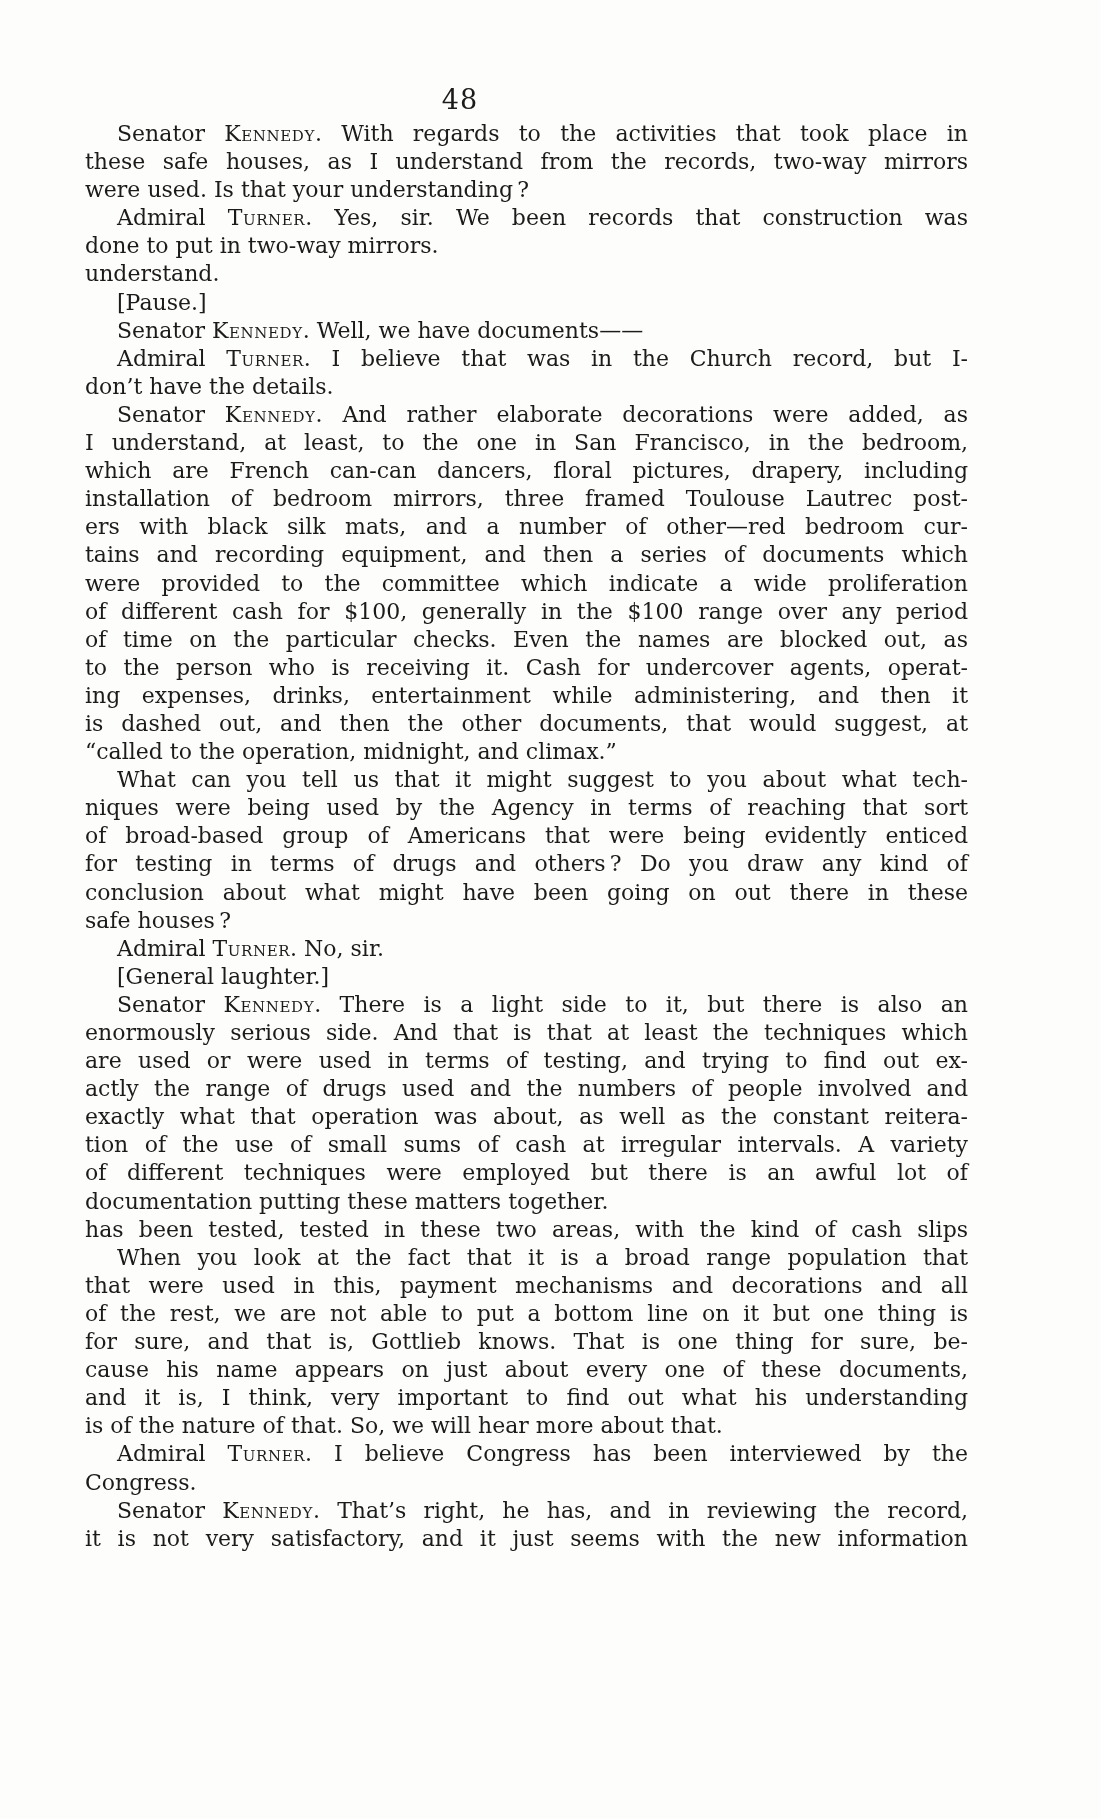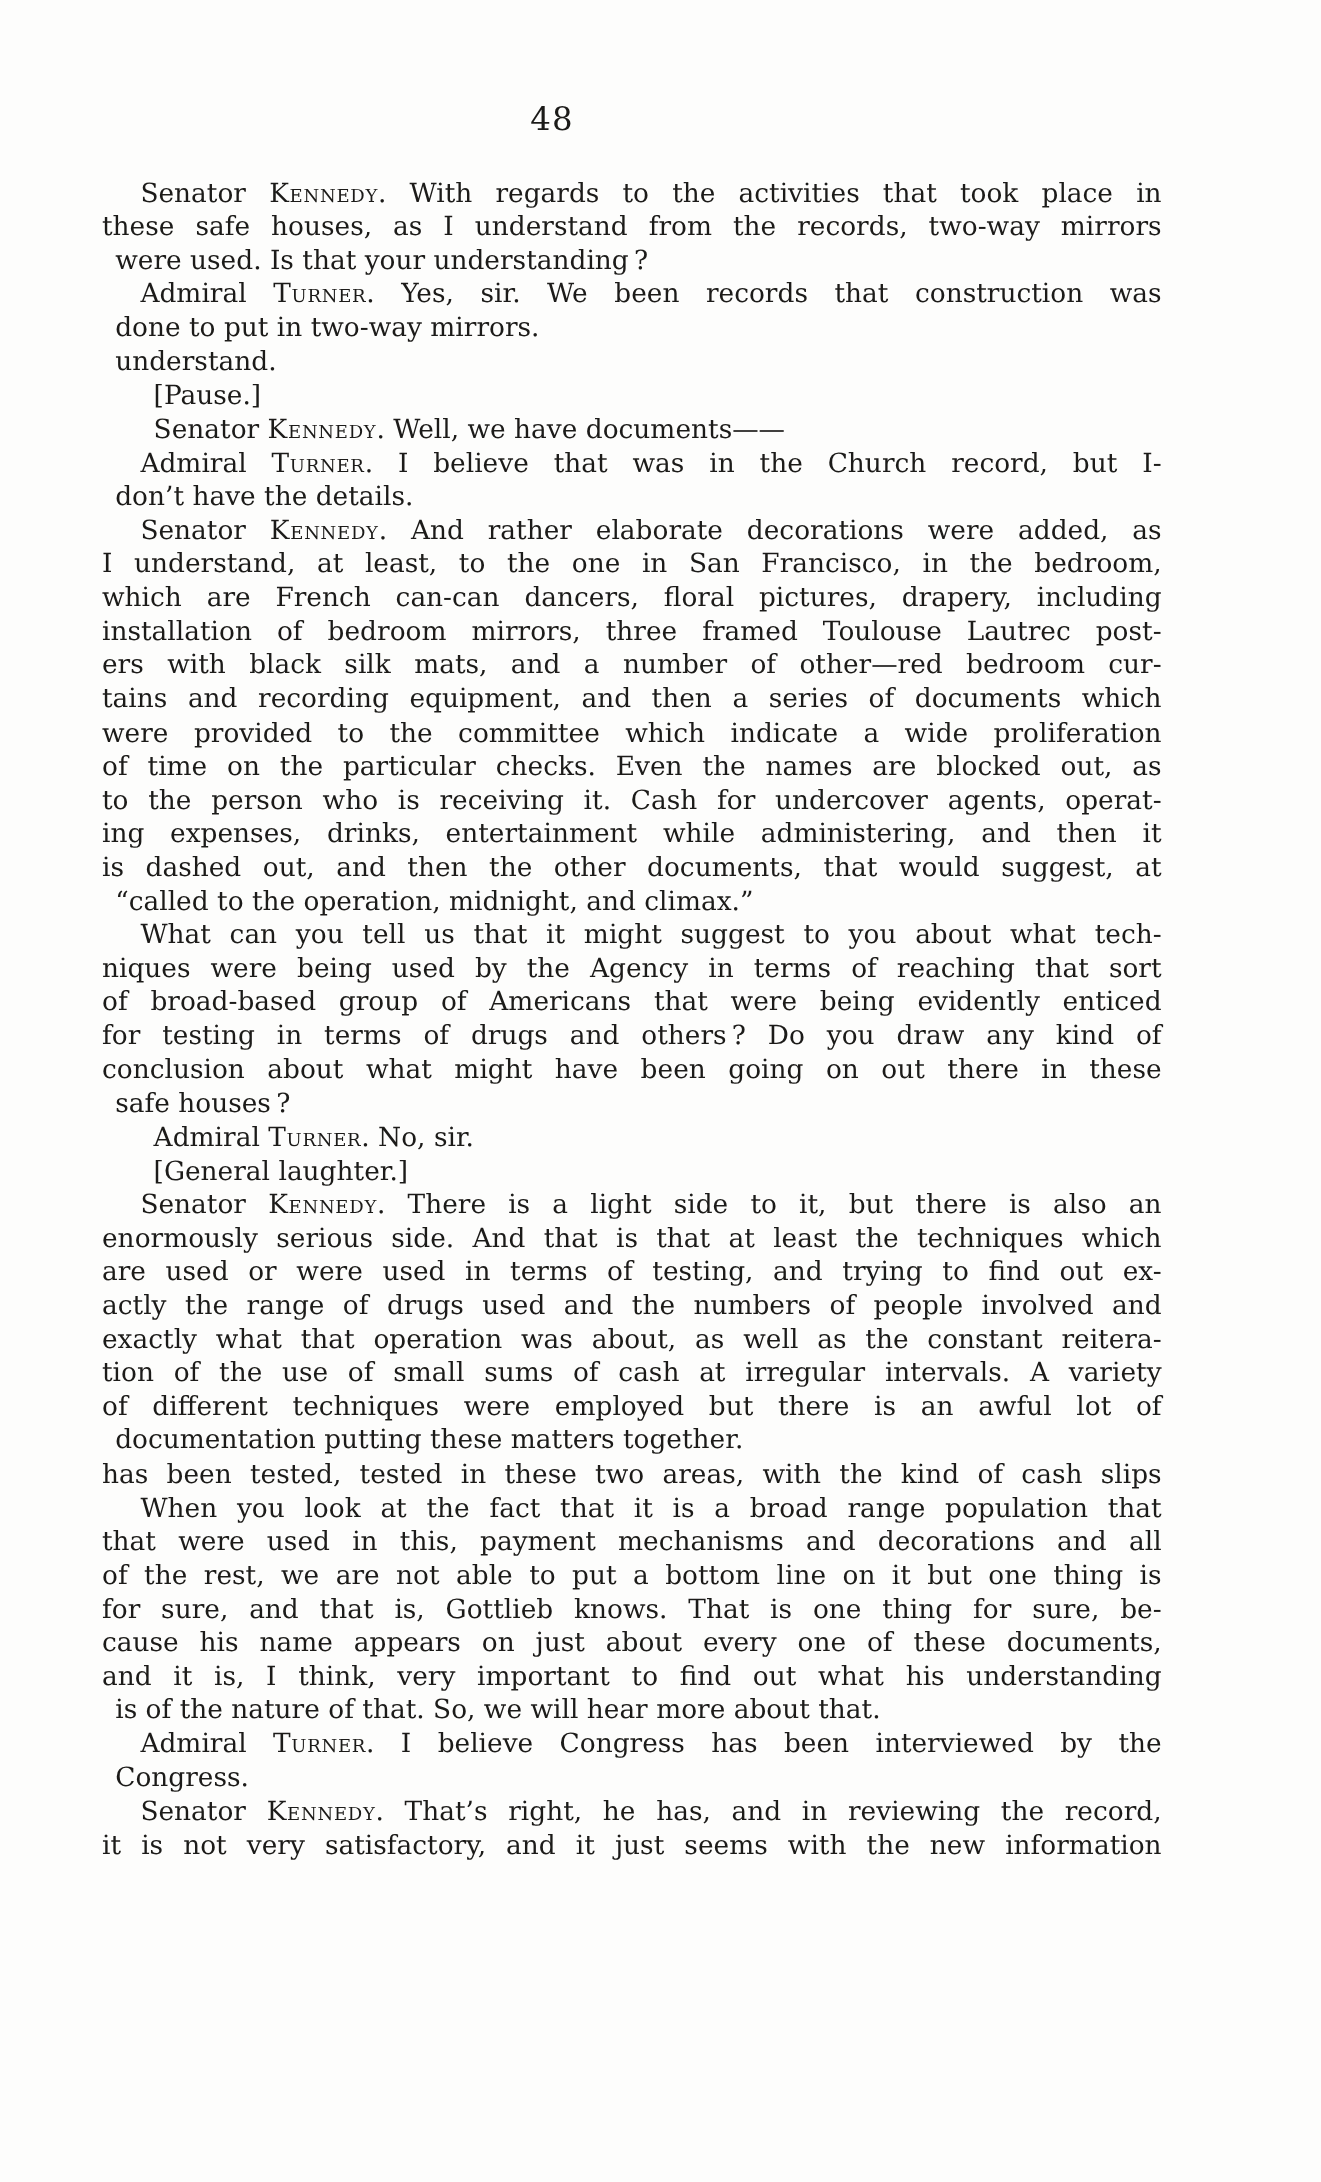--- a/index.html
+++ b/index.html
@@ -20,36 +20,35 @@
     position: absolute;
     top: 84px;
     left: 85px;
     width: 750px;
     text-align: center;
     font-size: 27px;
     letter-spacing: 1px;
   }
   .transcript {
     position: absolute;
-    top: 148px;
+    top: 120px;
     left: 85px;
     width: 883px;
     font-size: 22px;
     line-height: 28.1px;
   }
   .para { margin: 0; }
   .line {
     text-align: justify;
     text-align-last: justify;
     white-space: normal;
   }
   .line.no-just {
     text-align: right;
     text-align-last: left;
-    margin-left: 11px;
   }
   .line.indent { text-indent: 32px; }
   .sc {
     font-variant: small-caps;
     letter-spacing: 0.6px;
   }
 </style>
 </head>
 <body>
 
@@ -79,20 +78,21 @@
         <div class="line no-just"><span>don’t have the details.</span></div>
       </div>
       <div class="para">
         <div class="line indent"><span>Senator </span><span class="sc">Kennedy</span><span>. And rather elaborate decorations were added, as</span></div>
         <div class="line"><span>I understand, at least, to the one in San Francisco, in the bedroom,</span></div>
         <div class="line"><span>which are French can-can dancers, floral pictures, drapery, including</span></div>
         <div class="line"><span>installation of bedroom mirrors, three framed Toulouse Lautrec post-</span></div>
         <div class="line"><span>ers with black silk mats, and a number of other—red bedroom cur-</span></div>
         <div class="line"><span>tains and recording equipment, and then a series of documents which</span></div>
         <div class="line"><span>were provided to the committee which indicate a wide proliferation</span></div>
+        <div class="line"><span>of different cash for $100, generally in the $100 range over any period</span></div>
         <div class="line"><span>of time on the particular checks. Even the names are blocked out, as</span></div>
         <div class="line"><span>to the person who is receiving it. Cash for undercover agents, operat-</span></div>
         <div class="line"><span>ing expenses, drinks, entertainment while administering, and then it</span></div>
         <div class="line"><span>is dashed out, and then the other documents, that would suggest, at</span></div>
         <div class="line no-just"><span>“called to the operation, midnight, and climax.”</span></div>
       </div>
       <div class="para">
         <div class="line indent"><span>What can you tell us that it might suggest to you about what tech-</span></div>
         <div class="line"><span>niques were being used by the Agency in terms of reaching that sort</span></div>
         <div class="line"><span>of broad-based group of Americans that were being evidently enticed</span></div>

